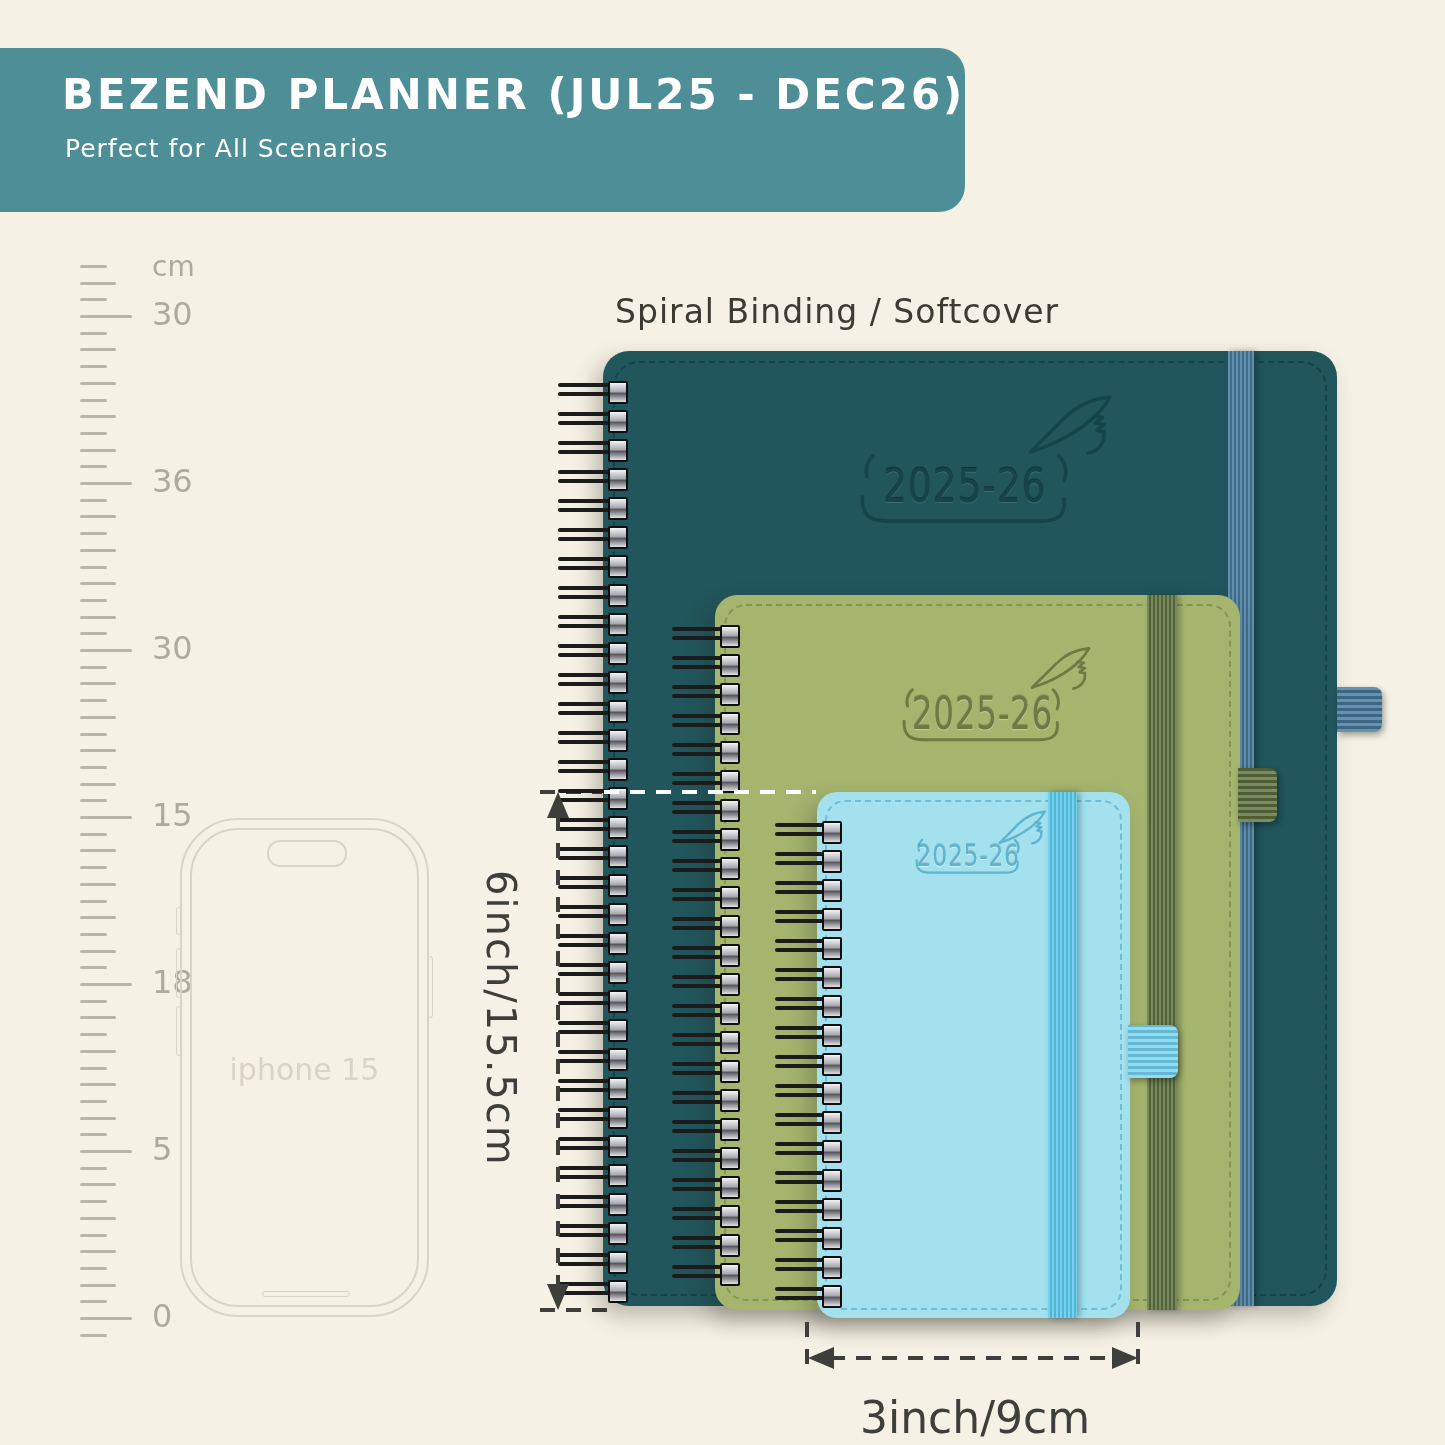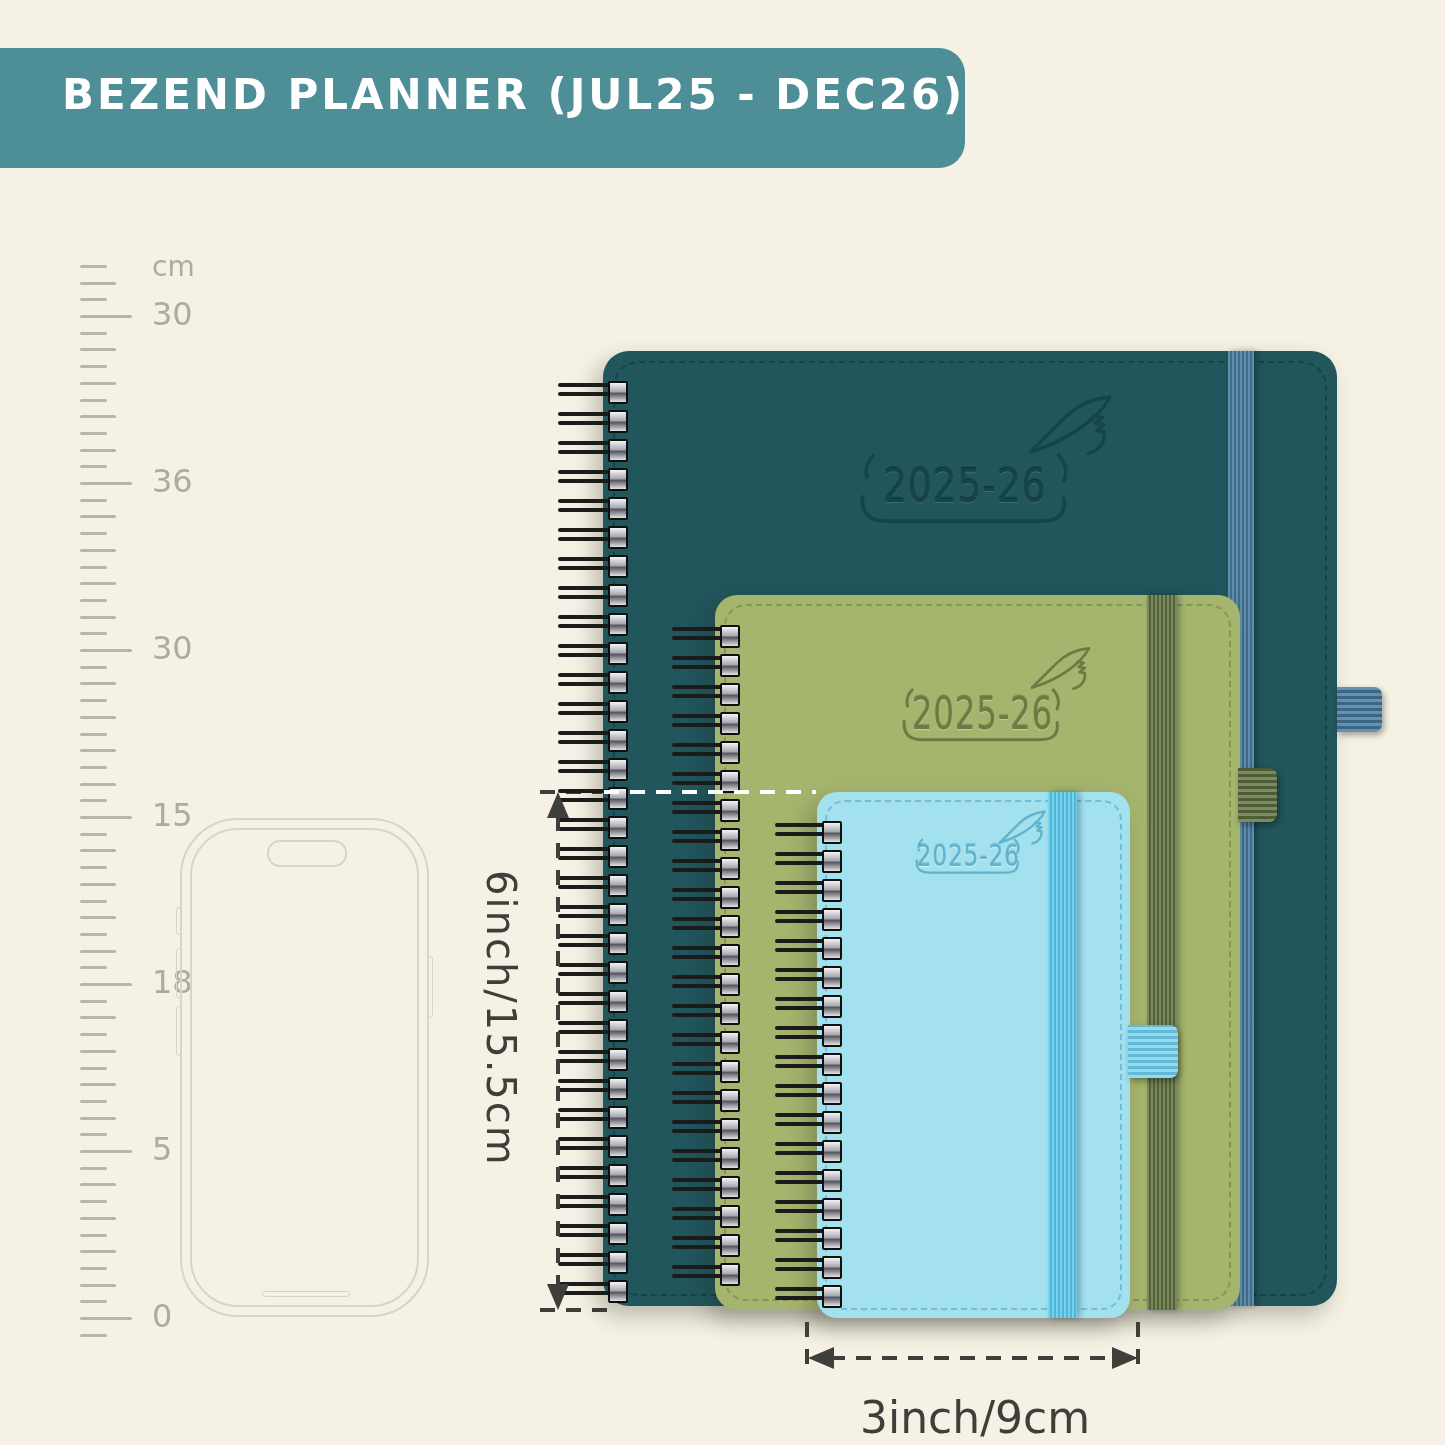--- a/index.html
+++ b/index.html
@@ -1,21 +1,21 @@
 <!DOCTYPE html>
 <html style="--bg: #f5f1e4; --banner: #4e8e96; --cover-large: #20565c; --cover-medium: #a5b56e; --cover-small: #a3e1ef; --band-large: #45799c; --band-medium: #5f7140; --band-small: #56c5e8; --loop-small: #6fcfec; --engrave-large: #16444b; --engrave-medium: #6d7b43; --engrave-small: #5fb4cf; --dim: #3e3e3a; --ruler-tick: #b9b5aa; --ruler-label: #aeaaa0; --phone-line: #d8d4c8;"><head>
 <meta charset="utf-8">
 <style>
   html,body{margin:0;padding:0;}
   .stage{position:relative;width:1445px;height:1445px;background:var(--bg);overflow:hidden;
          font-family:"DejaVu Sans","Liberation Sans",sans-serif;}
   .abs{position:absolute;}
 
   
-  .banner{left:0;top:48px;width:965px;height:120px;background:var(--banner);
+  .banner{left:0;top:48px;width:965px;height:164px;background:var(--banner);
           border-radius:0 26px 26px 0;color:#fff;}
   .banner-title{left:62px;top:22px;font-size:42px;font-weight:bold;letter-spacing:3px;white-space:nowrap;}
   .banner-sub{left:65px;top:86px;font-size:25px;letter-spacing:1px;}
 
   
   .intro1{left:615px;top:238px;font-size:33px;color:#3c3b33;letter-spacing:1px;}
   .intro2{left:615px;top:292px;font-size:33px;color:#3c3b33;letter-spacing:1px;}
 
   
   .ruler-tick{left:80px;height:3px;background:var(--ruler-tick);border-radius:2px;}
@@ -105,22 +105,24 @@
       <g id="bracket" fill="none" stroke-linecap="round" stroke-linejoin="round">
         <path d="M 26 26 C 19 33, 17 42, 19 50"></path>
         <path d="M 14 72 C 13 92, 22 99, 42 99 L 212 99 C 232 99, 240 92, 238 74"></path>
         <path d="M 232 26 C 240 34, 242 45, 238 54"></path>
       </g>
     </defs>
   </svg>
 
   <div class="abs banner">
     <div class="abs banner-title">BEZEND PLANNER (JUL25 - DEC26)</div>
+    <div class="abs banner-sub">Perfect for All Scenarios</div>
   </div>
 
+  <div class="abs intro2">Spiral Binding / Softcover</div>
 
   <div class="abs" id="ruler">
     <div class="abs ruler-unit">cm</div>
   <div class="abs ruler-tick" style="top: 264.9px; width: 27px;"></div>
       <div class="abs ruler-tick" style="top: 281.6px; width: 36px;"></div>
       <div class="abs ruler-tick" style="top: 298.3px; width: 27px;"></div>
       <div class="abs ruler-tick" style="top: 315px; width: 52px;"></div>
       <div class="abs ruler-label" style="top: 316px;">30</div>
       <div class="abs ruler-tick" style="top: 331.7px; width: 27px;"></div>
       <div class="abs ruler-tick" style="top: 348.4px; width: 36px;"></div>
@@ -187,20 +189,21 @@
       <div class="abs ruler-tick" style="top: 1283.6px; width: 36px;"></div>
       <div class="abs ruler-tick" style="top: 1300.3px; width: 27px;"></div>
       <div class="abs ruler-tick" style="top: 1317px; width: 52px;"></div>
       <div class="abs ruler-label" style="top: 1318px;">0</div>
       <div class="abs ruler-tick" style="top: 1333.7px; width: 27px;"></div>
     </div>
 
   <div class="abs phone">
     <div class="abs phone-screen"></div>
     <div class="abs phone-island"></div>
+    <div class="abs phone-label">iphone 15</div>
     <div class="abs phone-speaker"></div>
     <div class="abs phone-btn" style="left:-6px;top:87px;height:26px;"></div>
     <div class="abs phone-btn" style="left:-6px;top:128px;height:48px;"></div>
     <div class="abs phone-btn" style="left:-6px;top:186px;height:48px;"></div>
     <div class="abs phone-btn" style="right:-6px;top:136px;height:60px;"></div>
   </div>
 
   <div class="abs dash-h" style="left:540px;top:790px;width:62px;z-index:8;"></div>
 
   <div class="abs dash-h" style="left:540px;top:1308px;width:70px;z-index:8;"></div>

